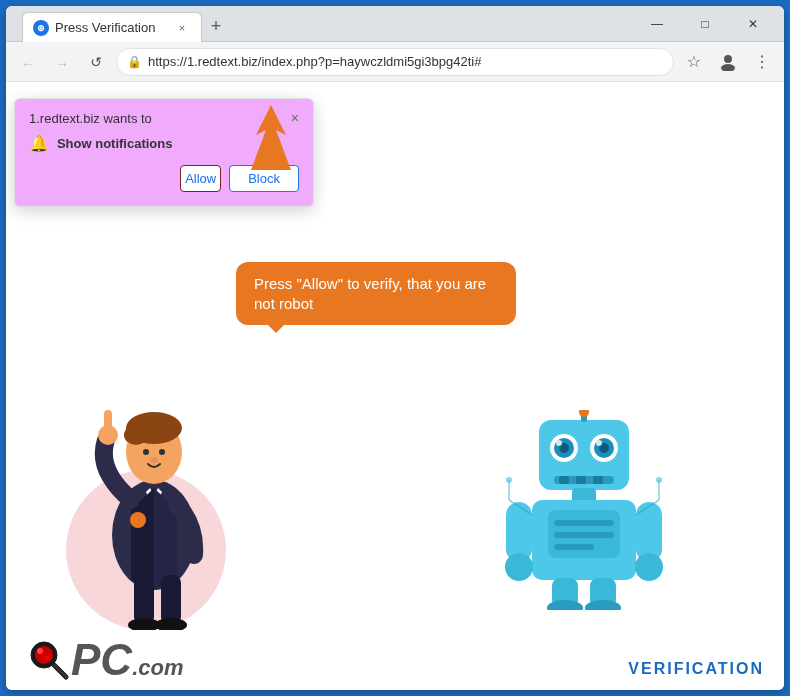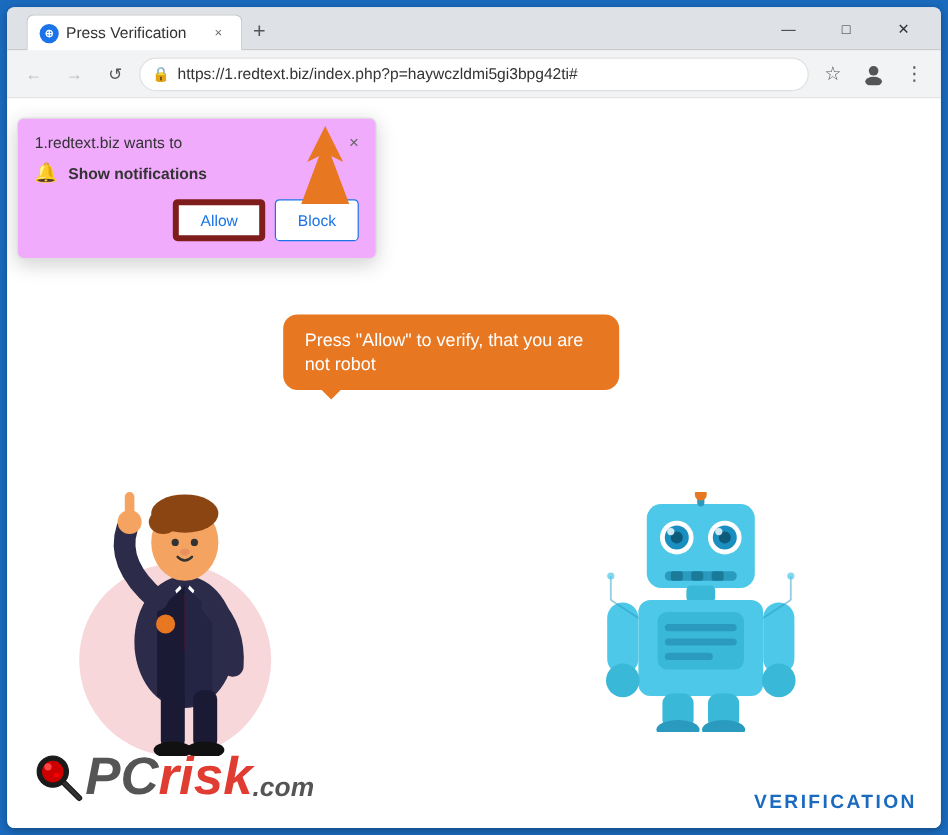--- a/index.html
+++ b/index.html
@@ -230,22 +230,22 @@
       font-size: 13px;
       color: #333;
       font-weight: bold;
     }
     .popup-actions {
       display: flex;
       gap: 8px;
       justify-content: flex-end;
     }
     .btn-allow {
-      padding: 5px 18px;
-      border: 5px solid #7f1d1d;
+      padding: 5px 4px;
+      border: 1px solid #7f1d1d;
       border-radius: 4px;
       background: #fff;
       color: #1a73e8;
       font-size: 13px;
       cursor: pointer;
     }
     .btn-block {
       padding: 5px 18px;
       border: 1px solid #1a73e8;
       border-radius: 4px;
@@ -317,21 +317,21 @@
       position: absolute;
       bottom: 80px;
       right: 120px;
       width: 160px;
       height: 200px;
     }
 
     
     .pcrisk-logo {
       position: absolute;
-      bottom: 20px;
+      bottom: 8px;
       left: 20px;
       display: flex;
       align-items: center;
       gap: 0;
       text-align: right;
     }
     .pcrisk-icon {
       width: 45px;
       height: 45px;
     }
@@ -558,20 +558,19 @@
 
       <svg class="pcrisk-icon" viewBox="0 0 45 45" width="45" height="45">
         <circle cx="18" cy="18" r="13" fill="#1a1a1a" stroke="#1a1a1a" stroke-width="1"></circle>
         <circle cx="18" cy="18" r="9" fill="#cc0000"></circle>
         <circle cx="14" cy="14" r="3" fill="#ff4444"></circle>
         <circle cx="21" cy="21" r="2" fill="#ff0000"></circle>
         <line x1="28" y1="28" x2="40" y2="40" stroke="#1a1a1a" stroke-width="5" stroke-linecap="round"></line>
         <line x1="28" y1="28" x2="40" y2="40" stroke="#333" stroke-width="3" stroke-linecap="round"></line>
       </svg>
       <span class="pcrisk-text-pc">PC</span>
-        <span class="pcrisk-text-risk">risk</span>
         <span class="pcrisk-text-com">.com</span>
     </div>
 
     <div class="verification-text">VERIFICATION</div>
 
   </div>
 </div>
 
 </body></html>

